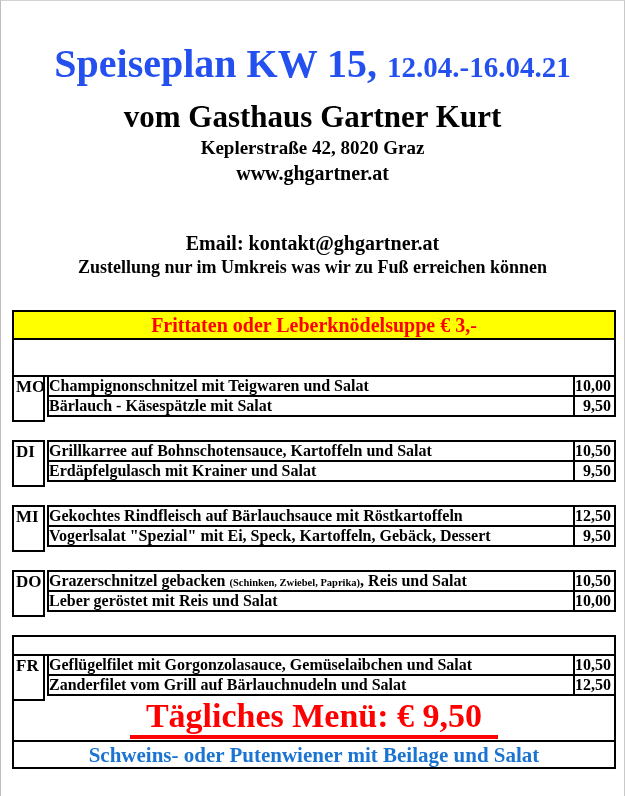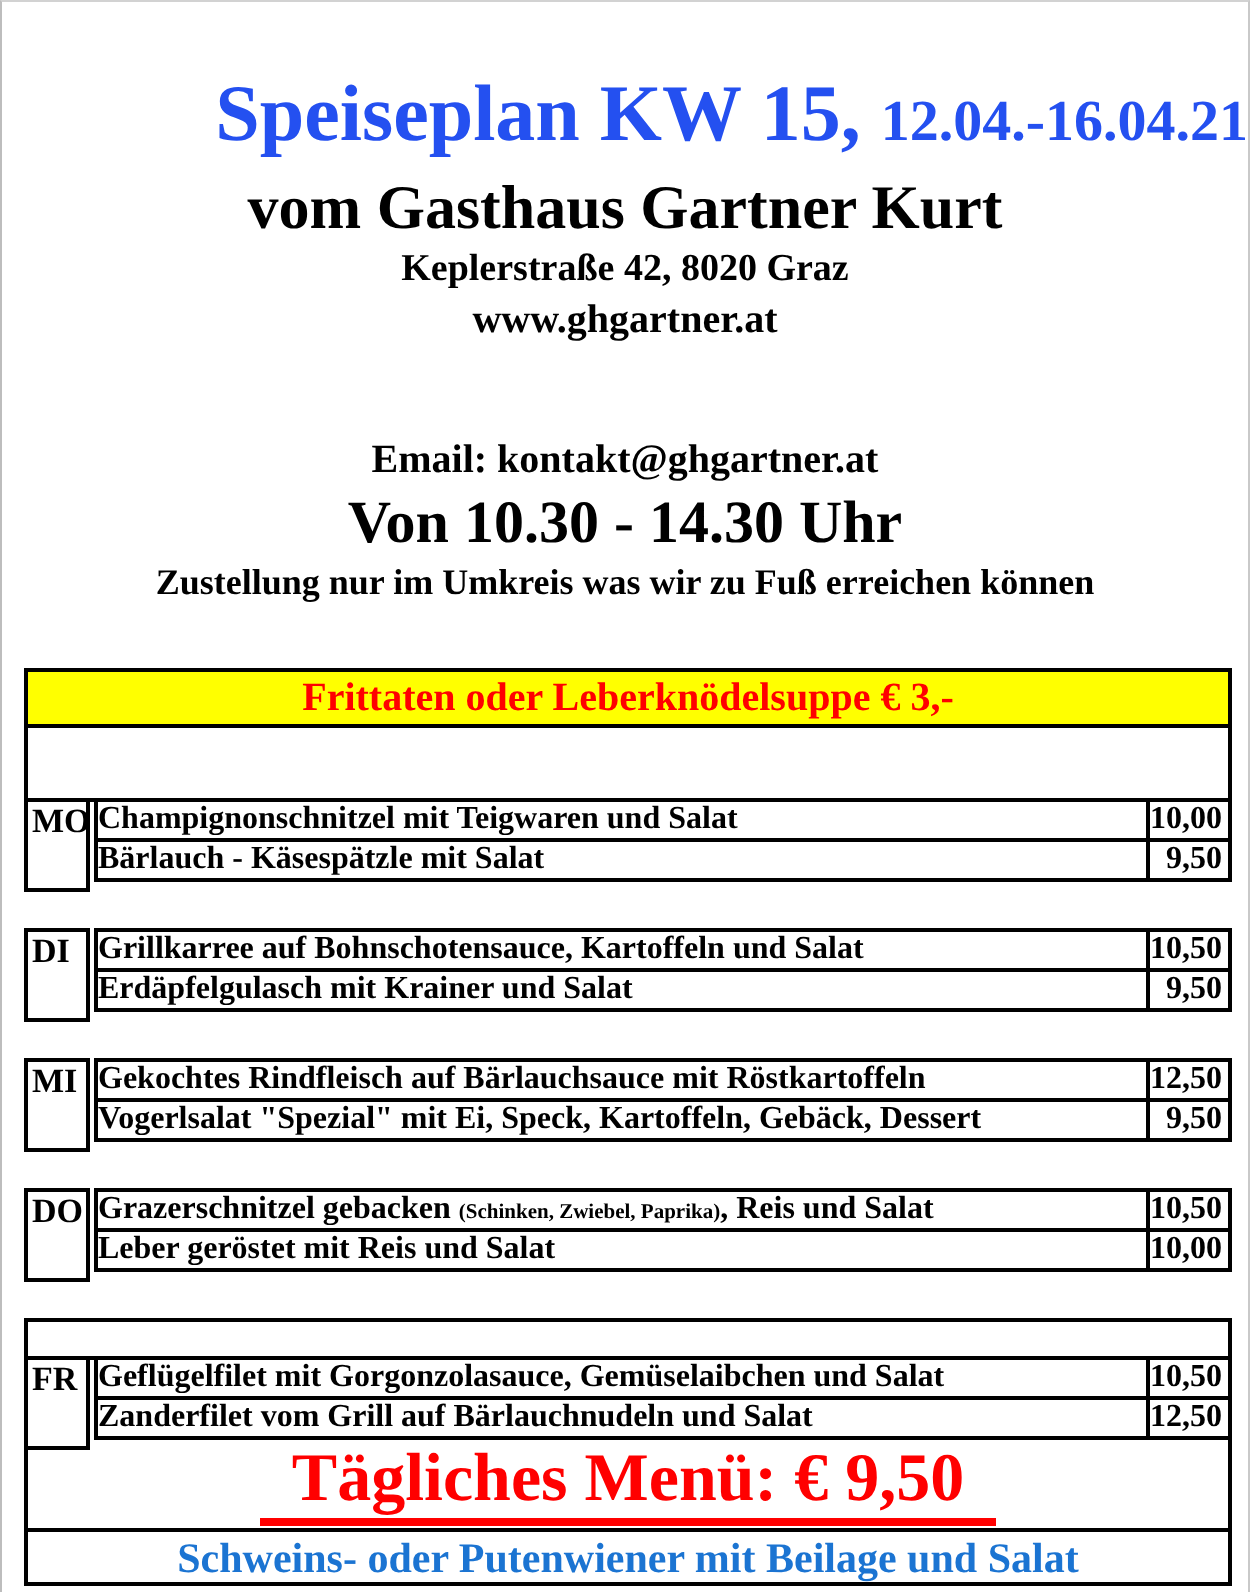--- a/index.html
+++ b/index.html
@@ -7,21 +7,21 @@
     width:625px; height:796px; overflow:hidden;
     font-family:"Liberation Serif","DejaVu Serif",serif;
     font-weight:bold; color:#000;
   }
   .page {
     width:625px; height:796px; box-sizing:border-box;
     border-left:1px solid #bdbdbd; border-right:1px solid #c9c9c9; border-top:1px solid #d2d2d2;
     padding-top:33px;
   }
   .hdr { text-align:center; }
-  .title { color:var(--title-blue); font-size:40px; line-height:45px; white-space:nowrap;text-align:right; }
+  .title { color:var(--title-blue); font-size:40px; line-height:60px; white-space:nowrap; }
   .title .date { font-size:29px; }
   .subtitle { font-size:31px; line-height:39px; }
   .addr { font-size:19px; line-height:24px; }
   .webmail { font-size:20px; line-height:26px; display:flex; justify-content:center; gap:44px;flex-direction:column; }
   .hours { font-size:30px; line-height:37px; }
   .delivery { font-size:18px; line-height:23px; }
   .hotline { color:var(--accent-red); font-size:23px; line-height:28px; }
   .banner {
     margin:3px 8px 0 8px; background:var(--banner-bg); color:#fff;
     font-size:23px; height:29px; line-height:29px; text-align:center;
@@ -76,21 +76,20 @@
 
 <div class="page">
   <div class="hdr">
     <div class="title"><span>Speiseplan KW 15,</span> <span class="date">12.04.-16.04.21</span></div>
     <div class="subtitle">vom Gasthaus Gartner Kurt</div>
     <div class="addr">Keplerstraße 42, 8020 Graz</div>
     <div class="webmail">
       <span>www.ghgartner.at</span>
       <span>Email: kontakt@ghgartner.at</span>
     </div>
-    <div class="hours">Von 10.30 - 14.30 Uhr</div>
     <div class="delivery">Zustellung nur im Umkreis was wir zu Fuß erreichen können</div>
   </div>
 
   <div class="menu">
     <div class="infobox">
       <div class="soup-row">Frittaten oder Leberknödelsuppe € 3,-</div>
       <div class="spacer-row"></div>
     </div>
 
     <div class="day-block first">

